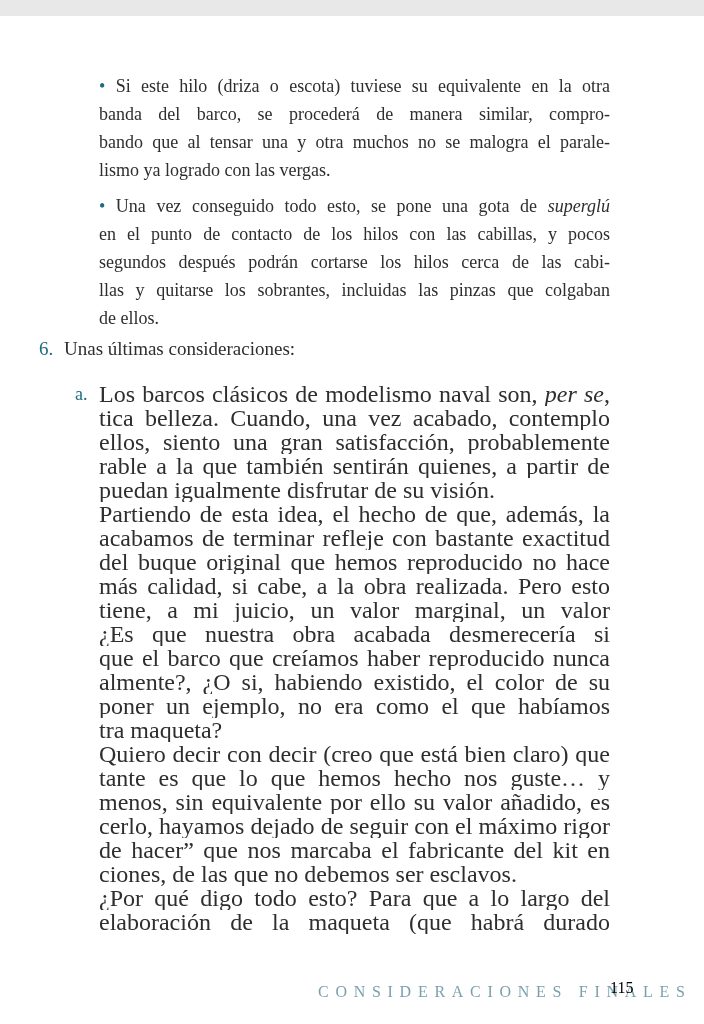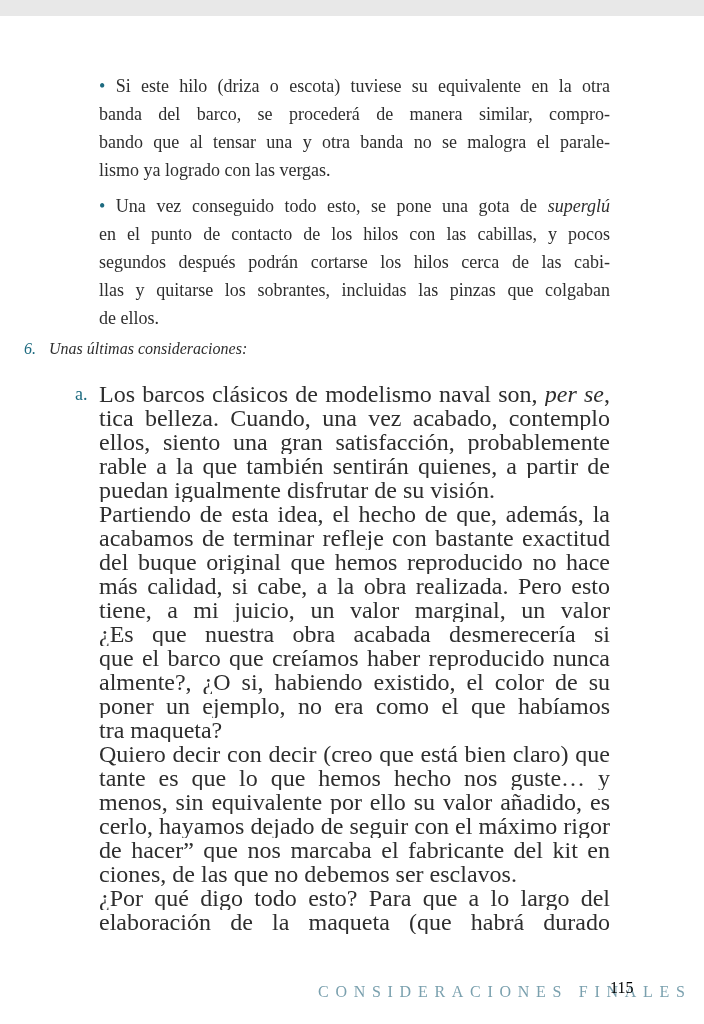--- a/index.html
+++ b/index.html
@@ -24,22 +24,22 @@
     text-align-last:justify;
     overflow:hidden;
     white-space:normal;
   }
   .b-para .line{font-size:18px;line-height:28px;height:28px;}
   .a-para .line{font-size:24px;line-height:24px;height:24px;}
   .line.last{text-align-last:left;}
   .bullet{color:var(--accent);}
   i{font-style:italic;}
   .heading{
-    position:absolute;left:24px;top:319px;
-    font-size:16px;line-height:28px;height:28px;white-space:nowrap;font-style:italic;
+    position:absolute;left:39px;top:319px;
+    font-size:19px;line-height:28px;height:28px;white-space:nowrap;
   }
   .heading .num{
     color:var(--accent);
     display:inline-block;width:25px;
   }
   .item-marker{
     position:absolute;left:75px;top:366px;
     color:var(--accent);
     font-size:18px;line-height:24px;height:24px;
   }
@@ -57,21 +57,21 @@
   }
 </style>
 </head>
 <body>
 
 <div class="page">
 
   <div class="textblock b-para" style="top:56px;">
       <div class="line"><span class="bullet">•</span> Si este hilo (driza o escota) tuviese su equivalente en la otra</div>
       <div class="line">banda del barco, se procederá de manera similar, compro-</div>
-      <div class="line">bando que al tensar una y otra banda no se malogra el parale-</div>
+      <div class="line">bando que al tensar una y otra muchos no se malogra el parale-</div>
       <div class="line last">lismo ya logrado con las vergas.</div>
     </div>
 
   <div class="textblock b-para" style="top:176px;">
       <div class="line"><span class="bullet">•</span> Una vez conseguido todo esto, se pone una gota de <i>superglú</i></div>
       <div class="line">en el punto de contacto de los hilos con las cabillas, y pocos</div>
       <div class="line">segundos después podrán cortarse los hilos cerca de las cabi-</div>
       <div class="line">llas y quitarse los sobrantes, incluidas las pinzas que colgaban</div>
       <div class="line last">de ellos.</div>
     </div>

